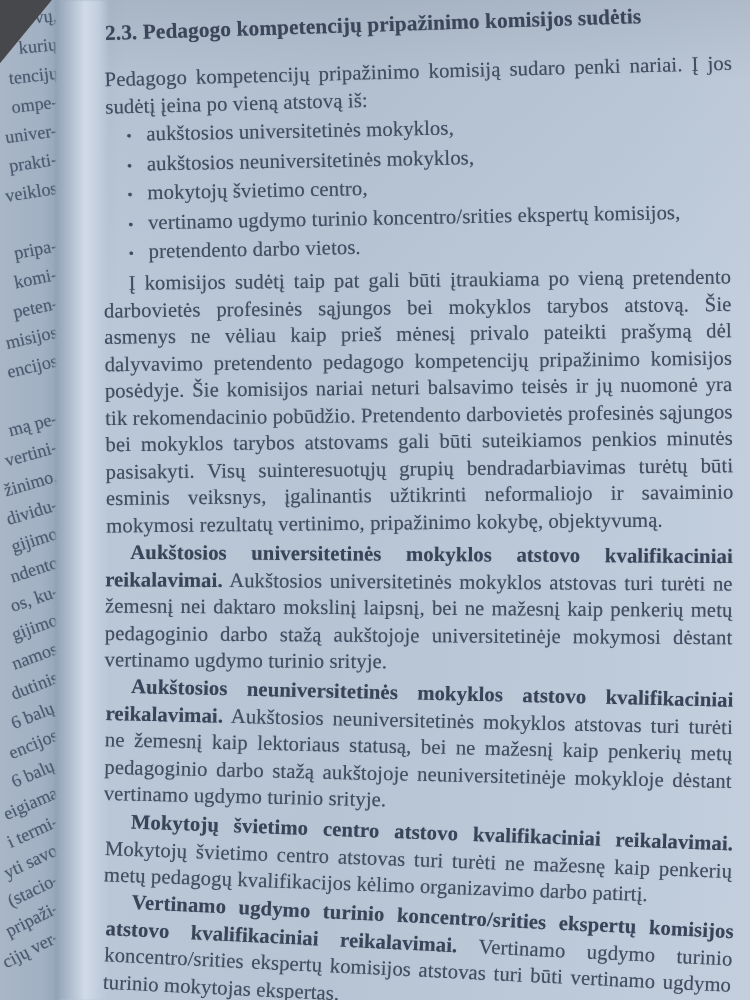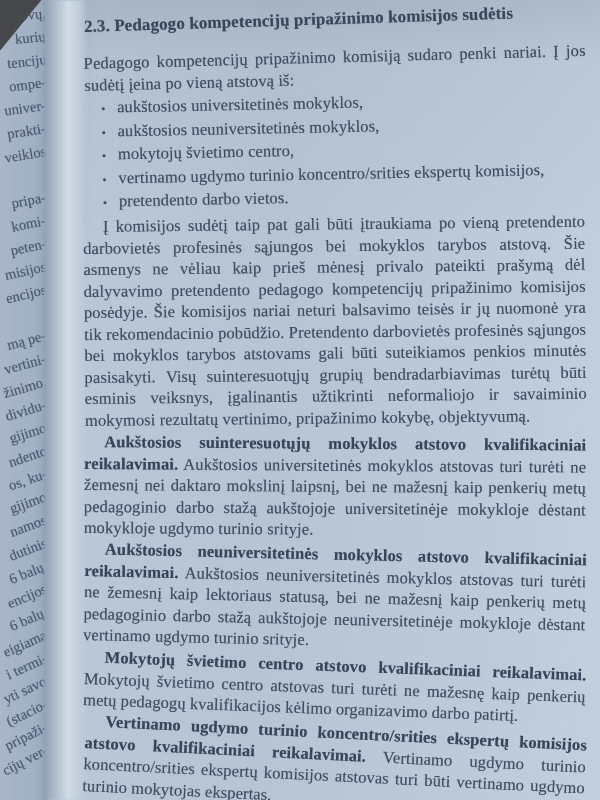--- a/index.html
+++ b/index.html
@@ -130,21 +130,21 @@
     <ul class="reps rot-c">
       <li>aukštosios universitetinės mokyklos,</li>
       <li>aukštosios neuniversitetinės mokyklos,</li>
       <li>mokytojų švietimo centro,</li>
       <li>vertinamo ugdymo turinio koncentro/srities ekspertų komisijos,</li>
       <li>pretendento darbo vietos.</li>
     </ul>
 
     <p class="ind rot-d">Į komisijos sudėtį taip pat gali būti įtraukiama po vieną pretendento darbovietės profesinės sąjungos bei mokyklos tarybos atstovą. Šie asmenys ne vėliau kaip prieš mėnesį privalo pateikti prašymą dėl dalyvavimo pretendento pedagogo kompetencijų pripažinimo komisijos posėdyje. Šie komisijos nariai neturi balsavimo teisės ir jų nuomonė yra tik rekomendacinio pobūdžio. Pretendento darbovietės profesinės sąjungos bei mokyklos tarybos atstovams gali būti suteikiamos penkios minutės pasisakyti. Visų suinteresuotųjų grupių bendradarbiavimas turėtų būti esminis veiksnys, įgalinantis užtikrinti neformaliojo ir savaiminio mokymosi rezultatų vertinimo, pripažinimo kokybę, objektyvumą.</p>
 
-    <p class="ind rot-e"><b>Aukštosios suinteresuotųjų mokyklos atstovo kvalifikaciniai reikalavimai.</b><span> Aukštosios universitetinės mokyklos atstovas turi turėti ne žemesnį nei daktaro mokslinį laipsnį, bei ne mažesnį kaip penkerių metų pedagoginio darbo stažą aukštojoje universitetinėje mokykloje dėstant mokykloje ugdymo turinio srityje.</span></p>
+    <p class="ind rot-e"><b>Aukštosios universitetinės mokyklos atstovo kvalifikaciniai reikalavimai.</b><span> Aukštosios universitetinės mokyklos atstovas turi turėti ne žemesnį nei daktaro mokslinį laipsnį, bei ne mažesnį kaip penkerių metų pedagoginio darbo stažą aukštojoje universitetinėje mokymosi dėstant vertinamo ugdymo turinio srityje.</span></p>
 
     <p class="ind rot-f"><b>Aukštosios neuniversitetinės mokyklos atstovo kvalifikaciniai reikalavimai.</b><span> Aukštosios neuniversitetinės mokyklos atstovas turi turėti ne žemesnį kaip lektoriaus statusą, bei ne mažesnį kaip penkerių metų pedagoginio darbo stažą aukštojoje neuniversitetinėje mokykloje dėstant vertinamo ugdymo turinio srityje.</span></p>
 
     <p class="ind rot-g"><b>Mokytojų švietimo centro atstovo kvalifikaciniai reikalavimai.</b><span> Mokytojų švietimo centro atstovas turi turėti ne mažesnę kaip penkerių metų pedagogų kvalifikacijos kėlimo organizavimo darbo patirtį.</span></p>
 
     <p class="ind rot-h"><b>Vertinamo ugdymo turinio koncentro/srities ekspertų komisijos atstovo kvalifikaciniai reikalavimai.</b><span> Vertinamo ugdymo turinio koncentro/srities ekspertų komisijos atstovas turi būti vertinamo ugdymo turinio mokytojas ekspertas.</span></p>
   </div>
 
 </div>
 

